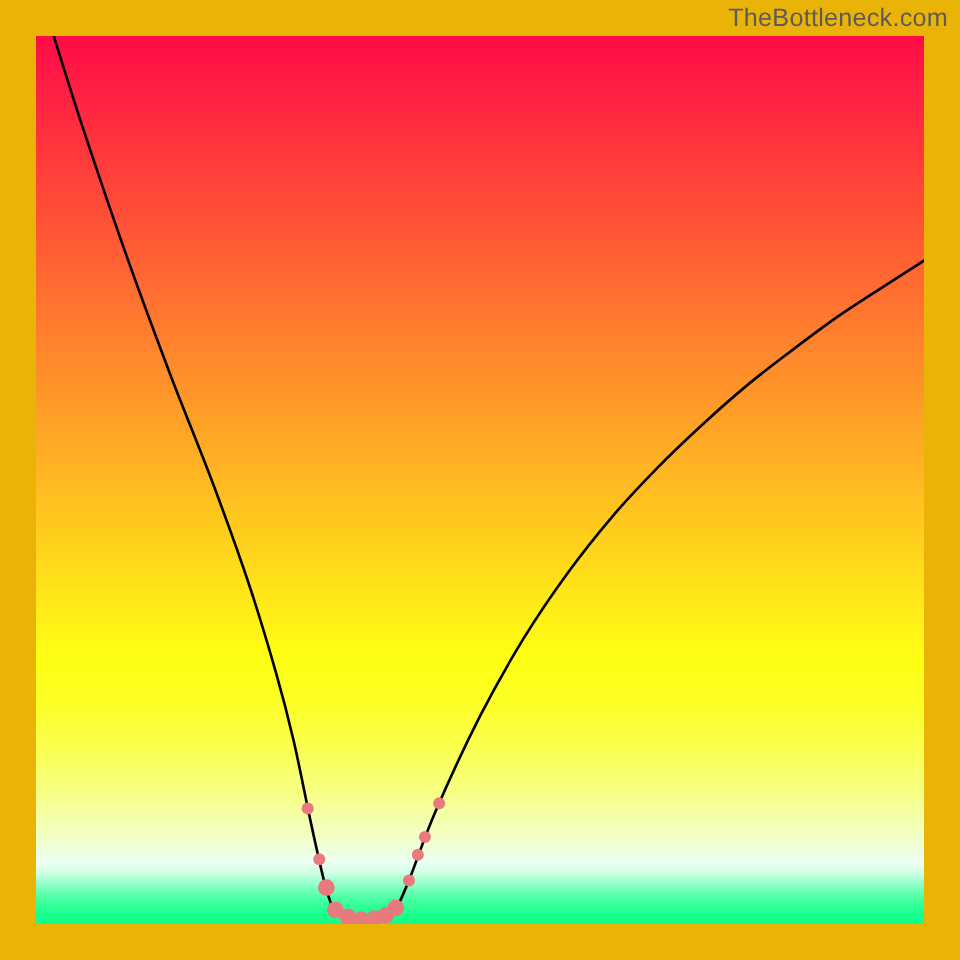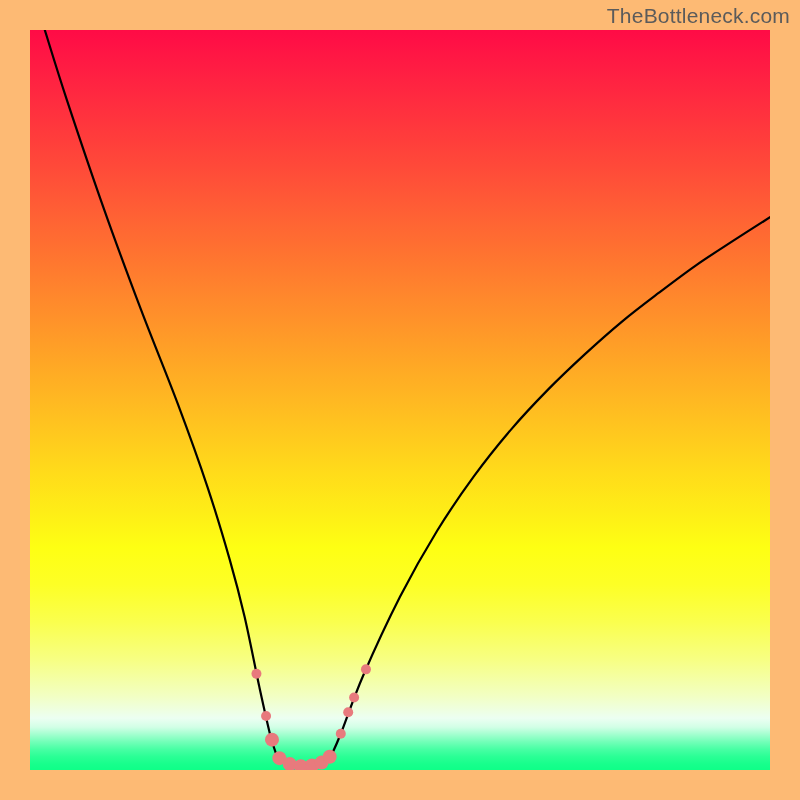--- a/index.html
+++ b/index.html
@@ -8,21 +8,21 @@
     width: 800px;
     height: 800px;
     background: #000;
     overflow: hidden;
     font-family: Arial, Helvetica, sans-serif;
   }
   .stage {
     position: relative;
     width: 800px;
     height: 800px;
-    background: #fdba74;
+    background: #eab308;
   }
   .plot-area {
     position: absolute;
     left: 30px;
     top: 30px;
     width: 740px;
     height: 740px;
     overflow: hidden;
   }
   .gradient-bg {

